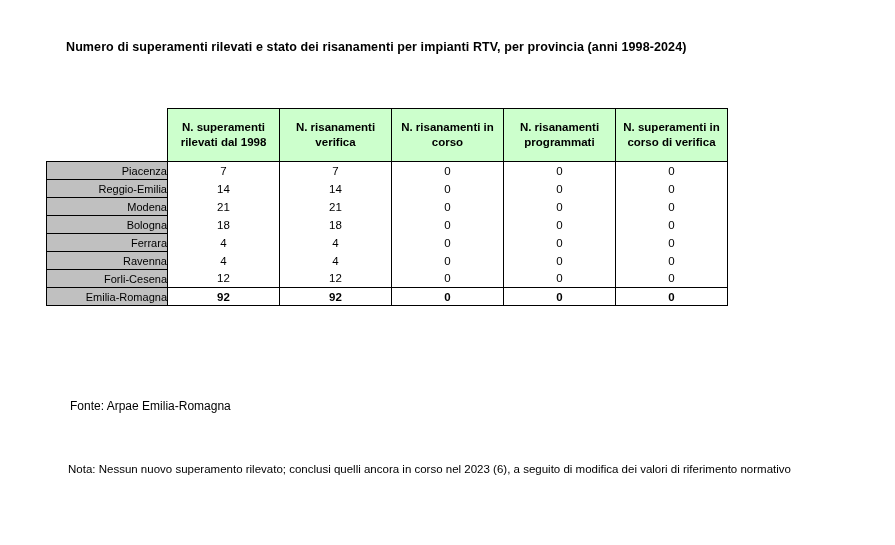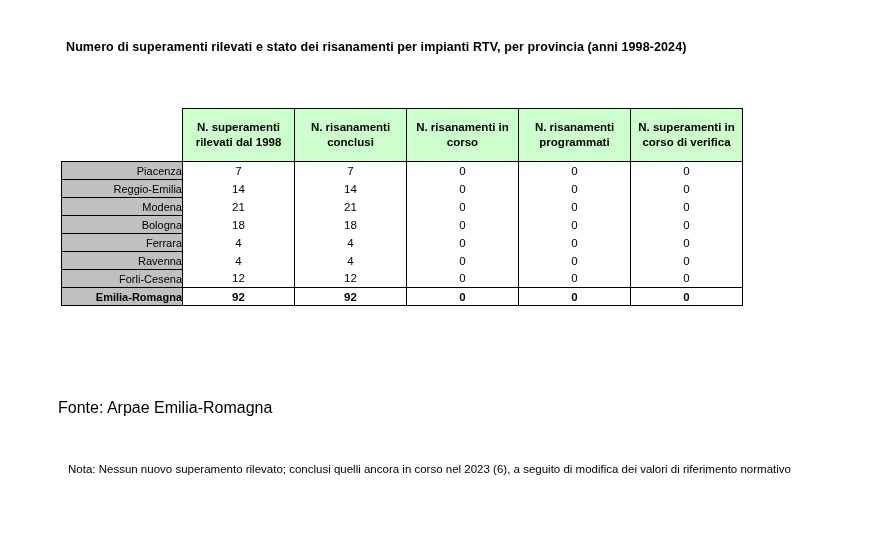--- a/index.html
+++ b/index.html
@@ -24,21 +24,21 @@
     position: absolute;
     left: 66px;
     top: 40px;
     font-size: 12.5px;
     font-weight: bold;
     letter-spacing: 0.1px;
     white-space: nowrap;
   }
   .table-wrap {
     position: absolute;
-    left: 61px;
+    left: 46px;
     top: 108px;
   }
   table.data {
     border-collapse: collapse;
     font-size: 11.5px;
   }
   table.data td, table.data th {
     padding: 0;
     margin: 0;
   }
@@ -49,21 +49,21 @@
     background: #c0c0c0;
     border: 1px solid #000000;
     padding: 0 0 0 4px;
     font-size: 11px;
     font-weight: normal;
     text-align: right;
     white-space: nowrap;
     color: #000000;
   }
   .rowlabel.total {
-    font-weight: bold;
+    font-weight: normal;
   }
   
   .corner {
     width: 120px;
     background: #ffffff;
     border: none;
   }
   
   .hdr {
     background: #ccffcc;
@@ -92,23 +92,23 @@
   tr.first-data .val {
     border-top: 1px solid #000000;
   }
   tr.total-row .val {
     border-top: 1px solid #000000;
     border-bottom: 1px solid #000000;
     font-weight: bold;
   }
   .source {
     position: absolute;
-    left: 58px;
+    left: 70px;
     top: 399px;
-    font-size: 16px;
+    font-size: 12px;
     white-space: nowrap;
   }
   .note {
     position: absolute;
     left: 68px;
     top: 463px;
     font-size: 11.5px;
     white-space: nowrap;
   }
 </style>
@@ -118,21 +118,21 @@
 <div class="page">
 
   <div class="title">Numero di superamenti rilevati e stato dei risanamenti per impianti RTV, per provincia (anni 1998-2024)</div>
 
   <div class="table-wrap">
     <table class="data">
       <thead>
         <tr>
           <th class="corner"></th>
           <th class="hdr">N. superamenti rilevati dal 1998</th>
-          <th class="hdr">N. risanamenti conclusi</th>
+          <th class="hdr">N. risanamenti verifica</th>
           <th class="hdr">N. risanamenti in corso</th>
           <th class="hdr">N. risanamenti programmati</th>
           <th class="hdr">N. superamenti in corso di verifica</th>
         </tr>
       </thead>
       <tbody>
         <tr class="first-data">
           <td class="rowlabel">Piacenza</td>
           <td class="val">7</td>
           <td class="val">7</td>

